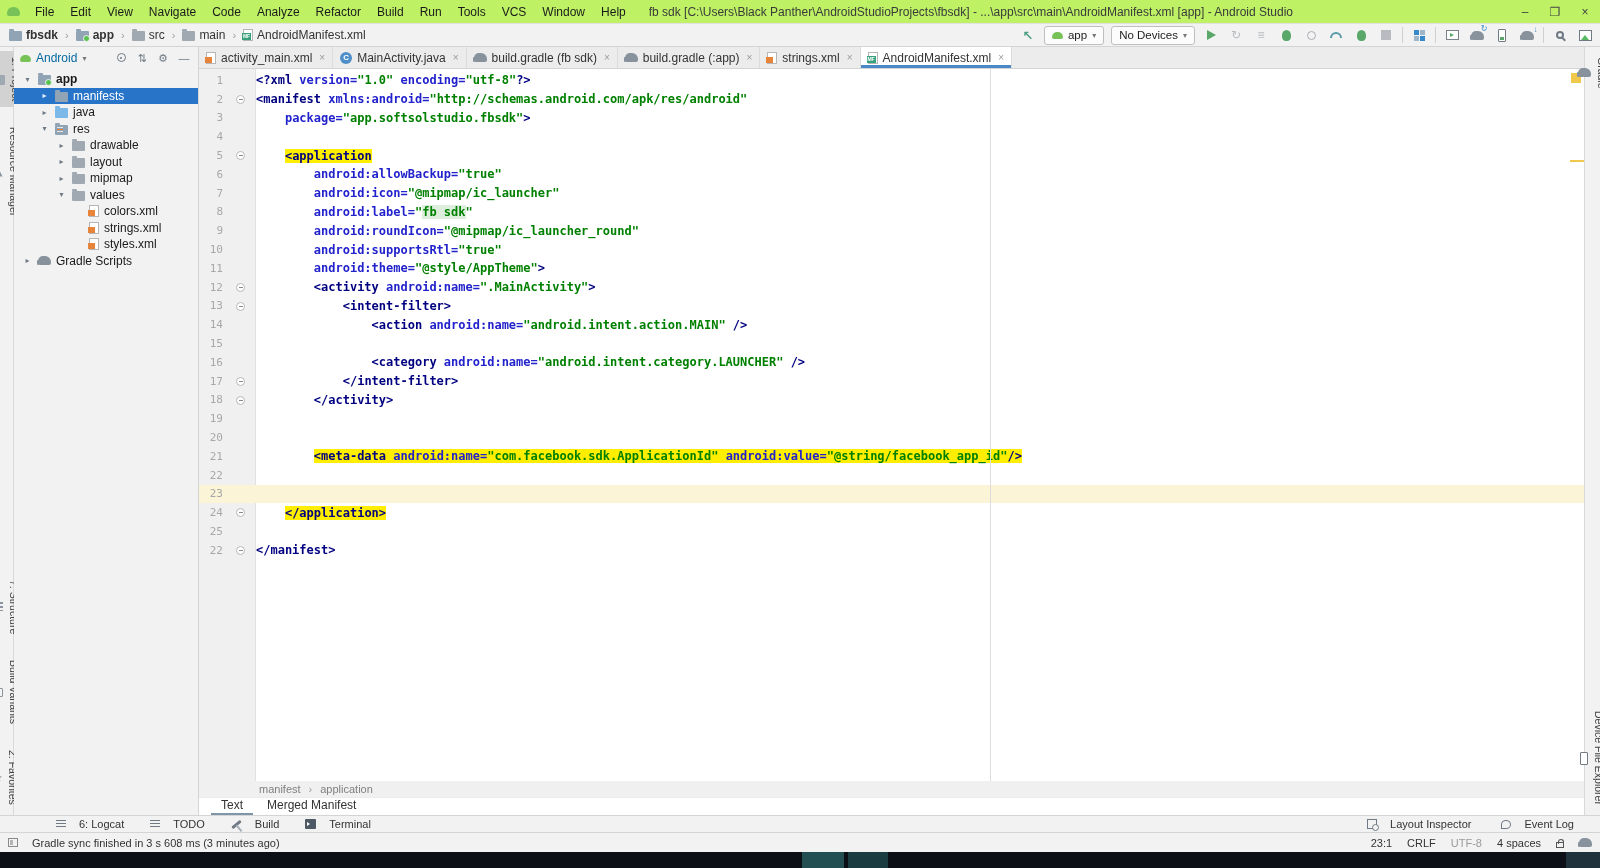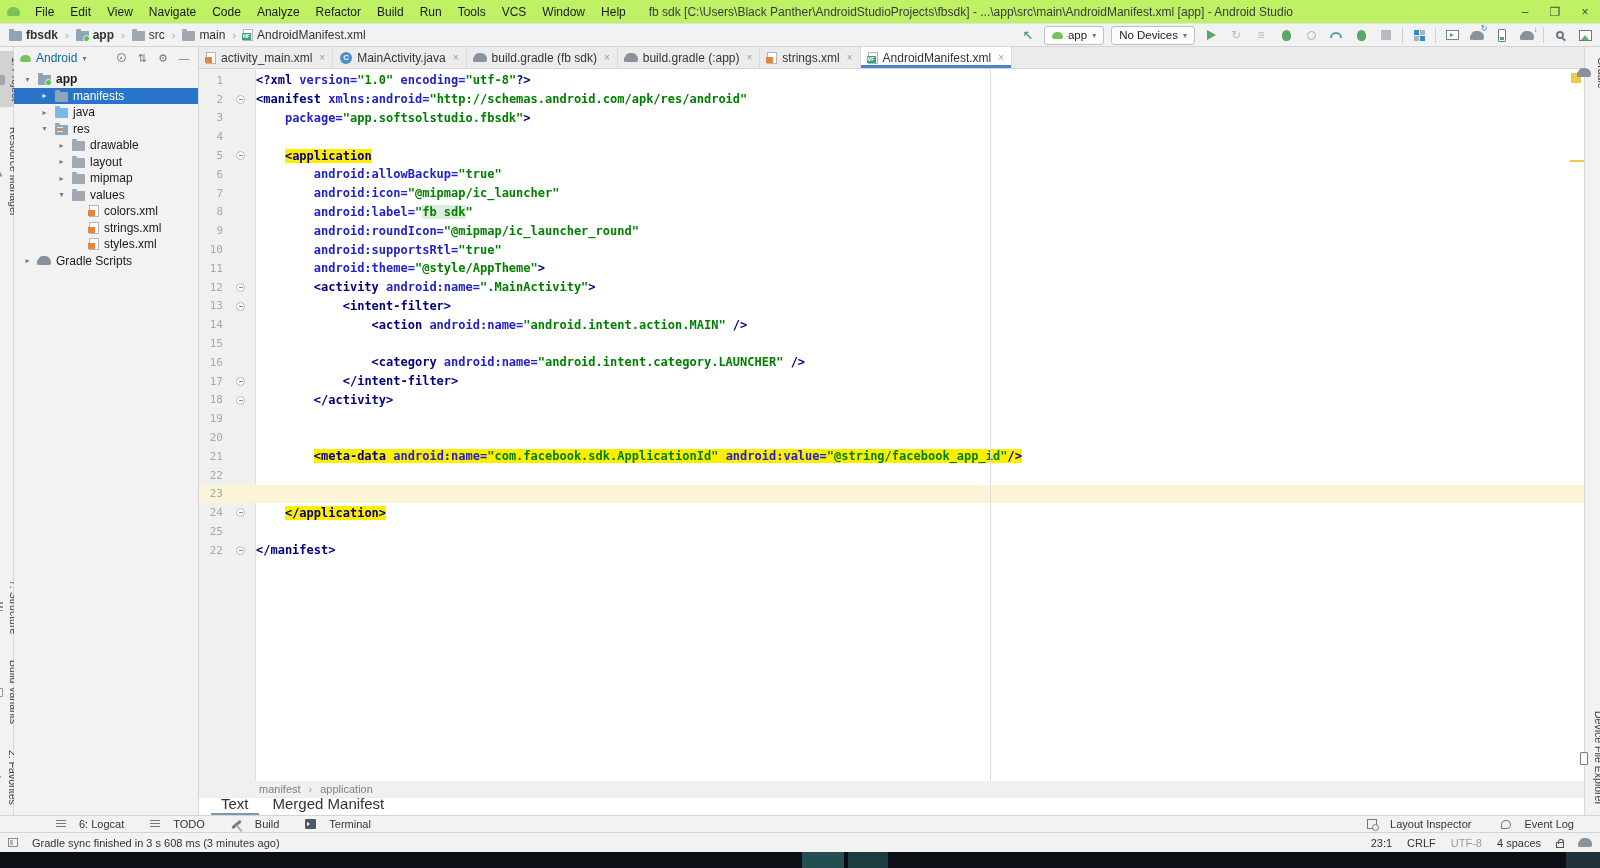--- a/index.html
+++ b/index.html
@@ -130,21 +130,21 @@
   .s-t{color:var(--tag)} .s-a{color:var(--attr)} .s-v{color:var(--val)} .s-p{color:#000}
   .s-th{color:var(--tag);background:var(--hl)} .s-ah{color:var(--attr);background:var(--hl)}
   .s-vh{color:var(--val);background:var(--hl)} .s-ph{color:#000;background:var(--hl)}
   .s-vg{color:var(--val);background:var(--strbg)}
   #margin-line{position:absolute;left:791px;top:0;bottom:0;width:1px;background:#dcdcdc;pointer-events:none}
   #mark-sq{position:absolute;top:4px;right:3px;width:10px;height:10px;background:var(--markyellow)}
   #mark-ln{position:absolute;top:91px;right:0;width:14px;height:2px;background:var(--markyellow)}
 
   #ed-crumbs{height:16px;background:#f0f0f0;display:flex;align-items:center;gap:8px;padding-left:60px;font-size:11px;color:#808080;flex:none}
   #ed-tabs{height:18px;background:#fff;display:flex;align-items:flex-end;gap:4px;padding-left:12px;flex:none;border-top:1px solid #ececec}
-  .edtab{font-size:15px;color:#333;padding:0 10px 3px 10px}
+  .edtab{font-size:12px;color:#333;padding:0 10px 3px 10px}
   .edtab.sel{box-shadow:inset 0 -2px 0 #7d96aa}
 
   
   #toolbar-bottom{height:17px;background:#f2f2f2;border-top:1px solid #d4d4d4;display:flex;align-items:center;flex:none;font-size:11px;color:#333}
   #tb-left{display:flex;align-items:center;gap:26px;padding-left:56px}
   #tb-right{margin-left:auto;display:flex;align-items:center;gap:30px;padding-right:26px}
   .tbtn{display:flex;align-items:center;gap:13px}
 
   #statusbar{height:20px;background:#f2f2f2;border-top:1px solid #d4d4d4;display:flex;align-items:center;flex:none;font-size:11px;color:#333;padding:0 8px}
   #status-msg{margin-left:14px}

